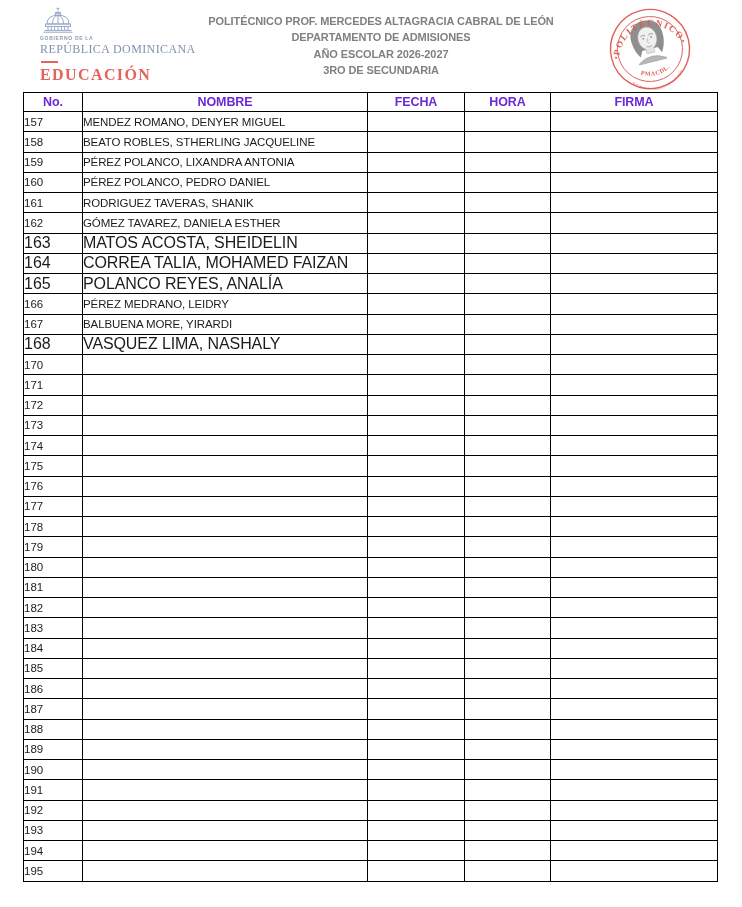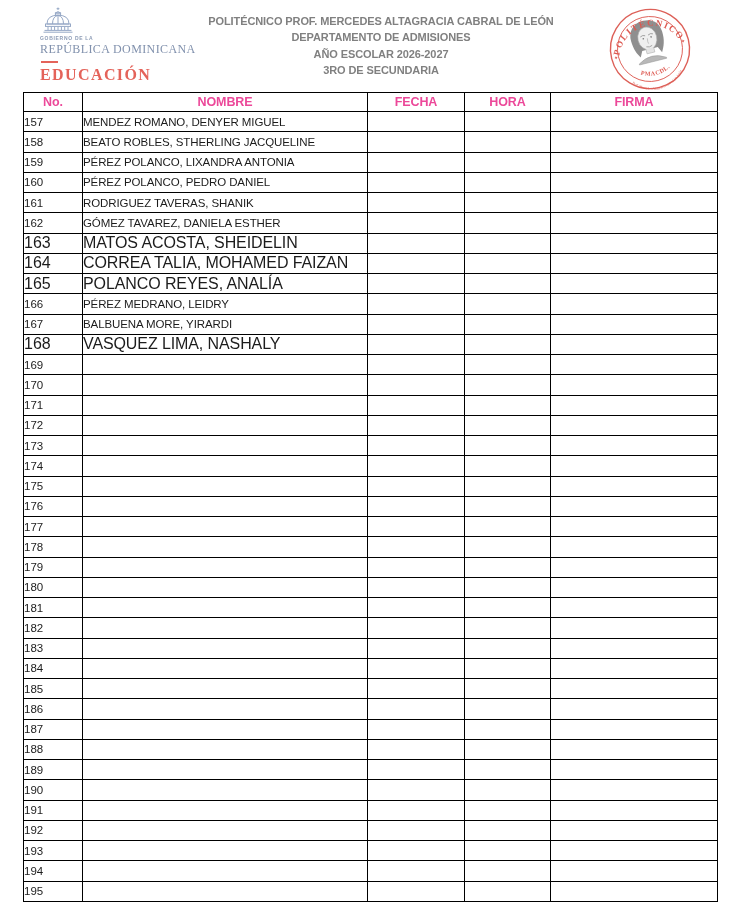--- a/index.html
+++ b/index.html
@@ -28,21 +28,21 @@
 
   
   table.sheet { position:absolute; left:23px; top:92px; width:694px;
                 border-collapse:collapse; table-layout:fixed; }
   .sheet th, .sheet td {
     border-left:1px solid #000; border-right:1px solid #000;
     border-top:1.5px solid #000; border-bottom:1.5px solid #000;
     padding:0; overflow:hidden; white-space:nowrap;
   }
   .sheet thead tr { height:19px; }
-  .sheet thead th { font-size:12.5px; font-weight:bold; color:#ec4899; letter-spacing:-0.1px; }
+  .sheet thead th { font-size:12.5px; font-weight:bold; color:#6d28d9; letter-spacing:-0.1px; }
   .sheet tbody tr { height:20.25px; }
   .sheet td { font-size:11.5px; color:#1c1c1c; }
   .sheet td.col-no { text-align:left; }
   .sheet td.col-nombre { text-align:left; letter-spacing:-0.1px; }
   .sheet tbody tr.large td { font-size:16px; }
 </style>
 </head>
 <body>
 
 <div class="page">
@@ -214,27 +214,20 @@
           <td class="col-firma"></td>
         </tr>
         <tr class="large">
           <td class="col-no">168</td>
           <td class="col-nombre">VASQUEZ LIMA, NASHALY</td>
           <td class="col-fecha"></td>
           <td class="col-hora"></td>
           <td class="col-firma"></td>
         </tr>
         <tr>
-          <td class="col-no">169</td>
-          <td class="col-nombre"></td>
-          <td class="col-fecha"></td>
-          <td class="col-hora"></td>
-          <td class="col-firma"></td>
-        </tr>
-        <tr>
           <td class="col-no">170</td>
           <td class="col-nombre"></td>
           <td class="col-fecha"></td>
           <td class="col-hora"></td>
           <td class="col-firma"></td>
         </tr>
         <tr>
           <td class="col-no">171</td>
           <td class="col-nombre"></td>
           <td class="col-fecha"></td>

